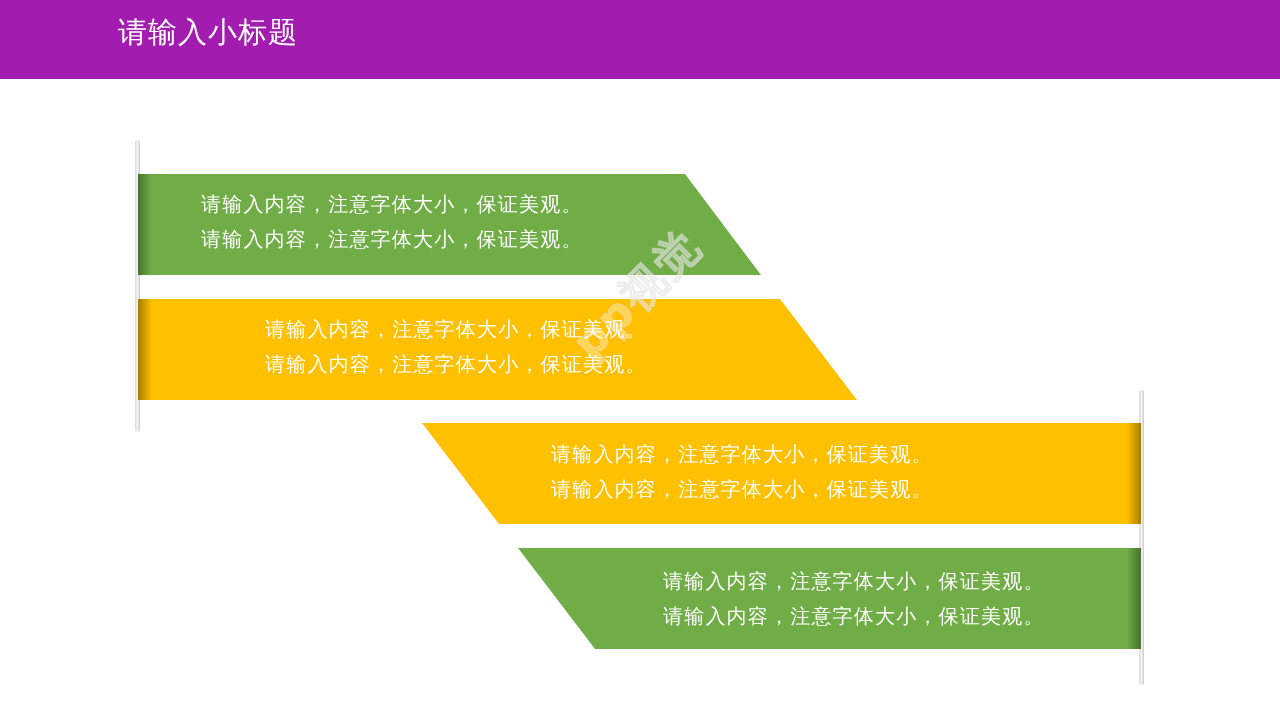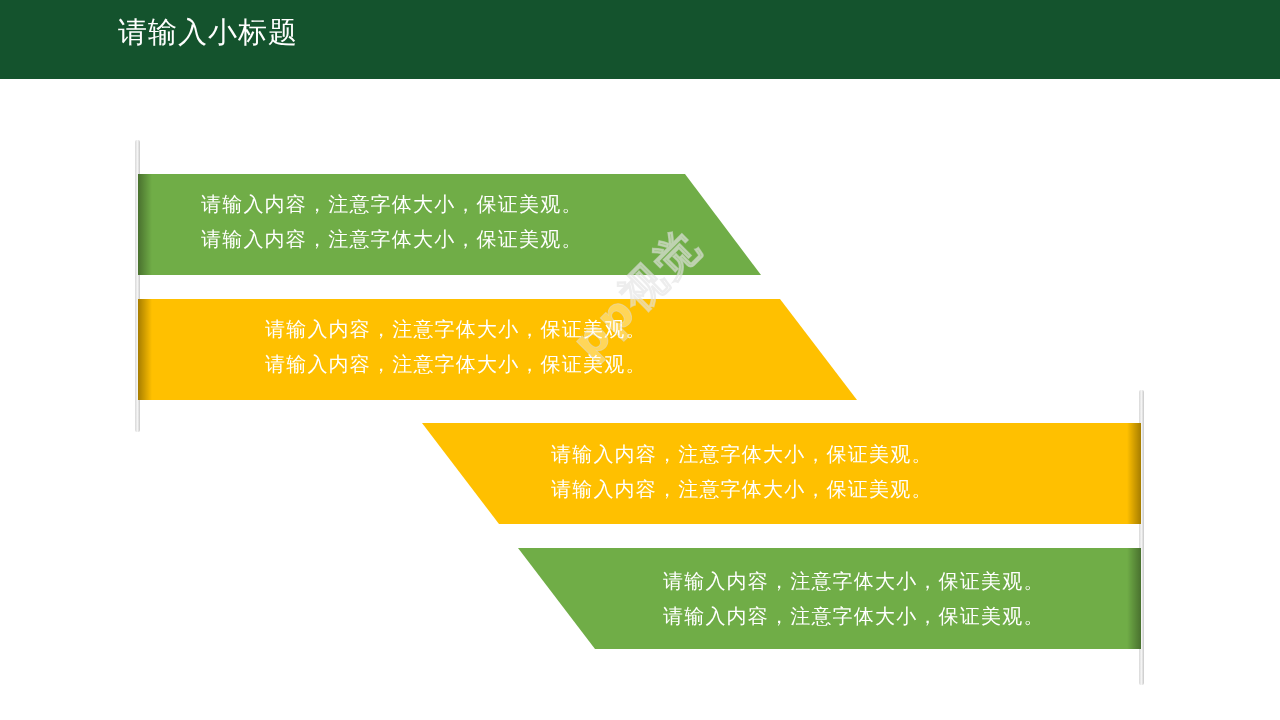--- a/index.html
+++ b/index.html
@@ -3,21 +3,21 @@
   <meta charset="utf-8">
   <style>
     html, body { margin: 0; padding: 0; }
     body {
       width: 1280px; height: 720px; position: relative; overflow: hidden;
       background: #FFFFFF;
       font-family: "DejaVu Sans", "Liberation Sans", sans-serif;
     }
     .header {
       position: absolute; left: 0; top: 0; width: 1280px; height: 79px;
-      background: #14532d;
+      background: #a21caf;
     }
     .header-title {
       position: absolute; left: 118px; top: 12px;
       font-size: 29px; line-height: 40px; color: #FFFFFF; letter-spacing: 1px;
     }
     .band {
       position: absolute; height: 124px;
     }
     .band svg { position: absolute; left: 0; top: 0; }
     .band-text {

